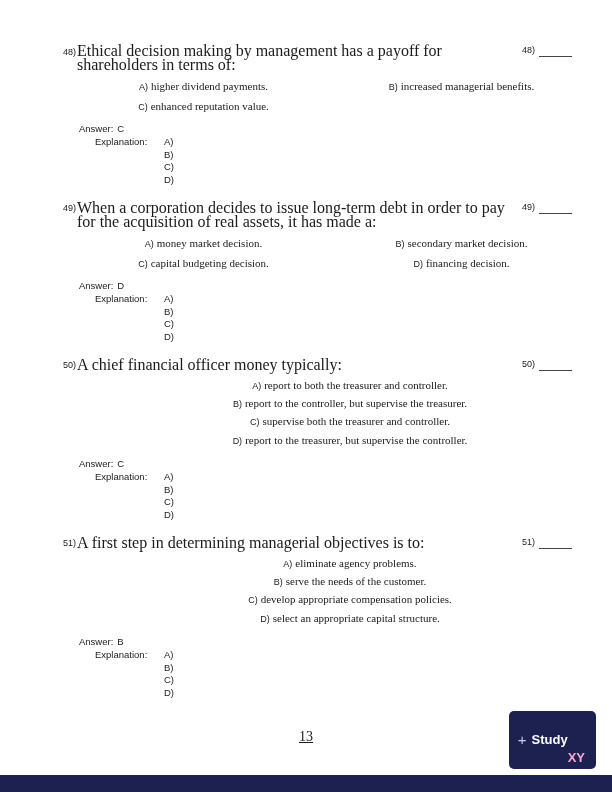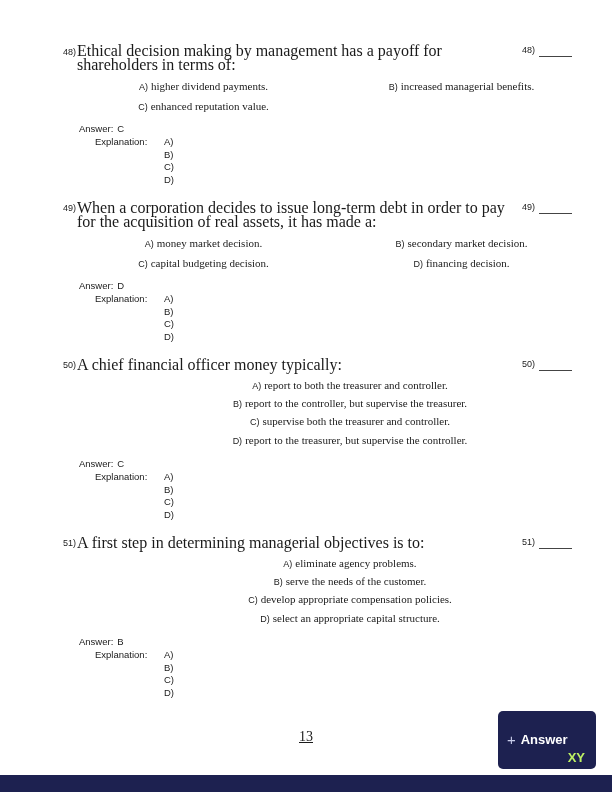--- a/index.html
+++ b/index.html
@@ -268,18 +268,18 @@
         </div>
       </div>
     </section>
 
   </div>
 
   <div class="page-num">13</div>
 
   <div class="logo" style="background: rgb(29, 33, 80);">
     <span class="logo-plus">+</span>
-      <span class="logo-study">Answer</span>
-      <span class="logo-xy" style="color: #bef264; margin-top: 36px;">XY</span>
+      <span class="logo-study">Study</span>
+      <span class="logo-xy" style="color: #f9a8d4; margin-top: 36px;">XY</span>
   </div>
 
   <div class="bottom-bar" style="background: rgb(29, 33, 80);"></div>
 </div>
 
 </body></html>

